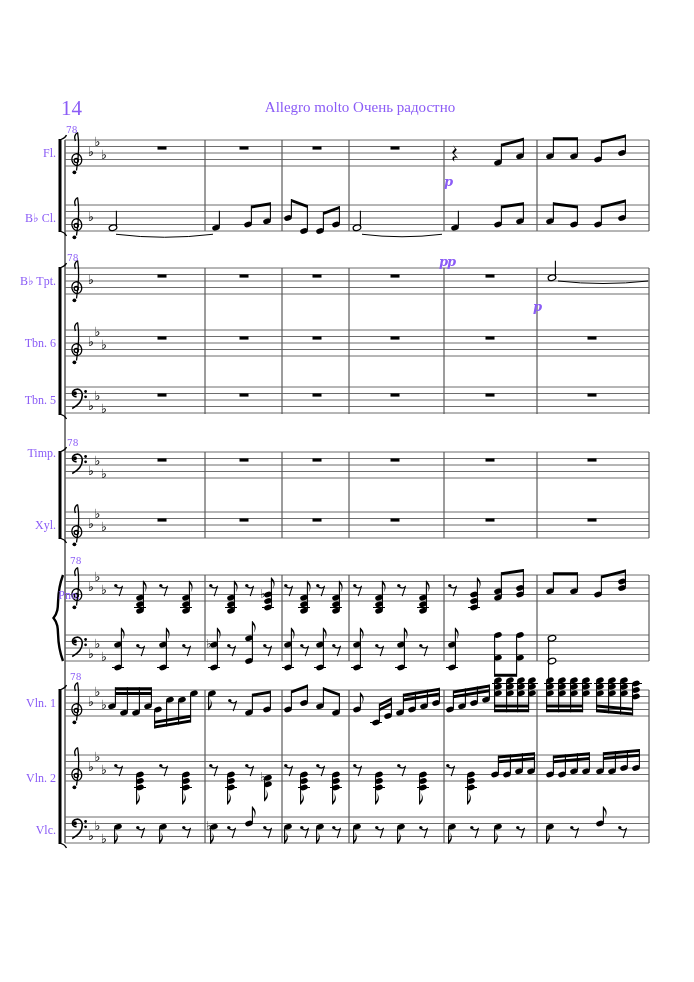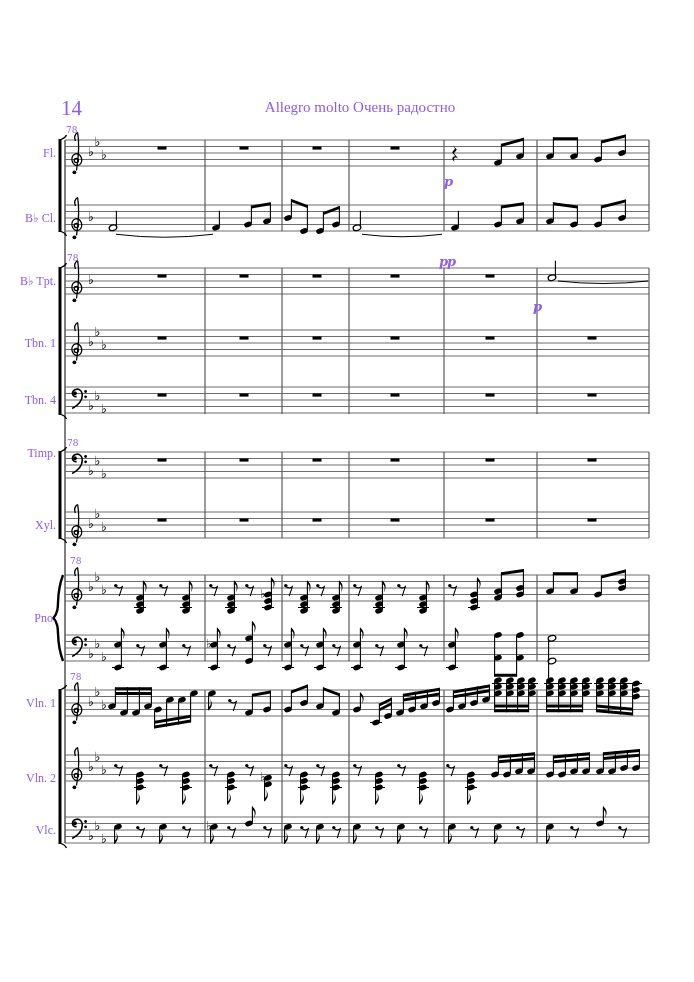--- a/index.html
+++ b/index.html
@@ -1058,25 +1058,25 @@
         <g>
           <circle cx="619.8" cy="827.6" r="1.7" fill="#000000"></circle>
           <path d="M620.2 828.8 C 622.8 830.6 625.4 830.2 626.6 827.9 L 623.2 838.2" stroke="#000000" fill="none" stroke-width="1.1"></path>
         </g>
       </g>
     </svg>
   <div>
       <div class="inst-label" style="top: 145px;">Fl.</div>
       <div class="inst-label" style="top: 210px;">B♭ Cl.</div>
       <div class="inst-label" style="top: 273px;">B♭ Tpt.</div>
-      <div class="inst-label" style="top: 335px;">Tbn. 1</div>
-      <div class="inst-label" style="top: 392px;">Tbn. 4</div>
+      <div class="inst-label" style="top: 335px;">Tbn. 6</div>
+      <div class="inst-label" style="top: 392px;">Tbn. 5</div>
       <div class="inst-label" style="top: 445px;">Timp.</div>
       <div class="inst-label" style="top: 517px;">Xyl.</div>
-      <div class="inst-label" style="top: 610px;">Pno.</div>
+      <div class="inst-label" style="top: 587px; padding-left: 24px;">Pno.</div>
       <div class="inst-label" style="top: 695px;">Vln. 1</div>
       <div class="inst-label" style="top: 760px; margin-top: 10px;">Vln. 2</div>
       <div class="inst-label" style="top: 822px;">Vlc.</div>
     </div>
   <div>
       <div class="mark" style="left: 66px; top: 125px;">78</div>
       <div class="mark" style="left: 67px; top: 253px;">78</div>
       <div class="mark" style="left: 67px; top: 438px;">78</div>
       <div class="mark" style="left: 70px; top: 556px;">78</div>
       <div class="mark" style="left: 70px; top: 672px;">78</div>

